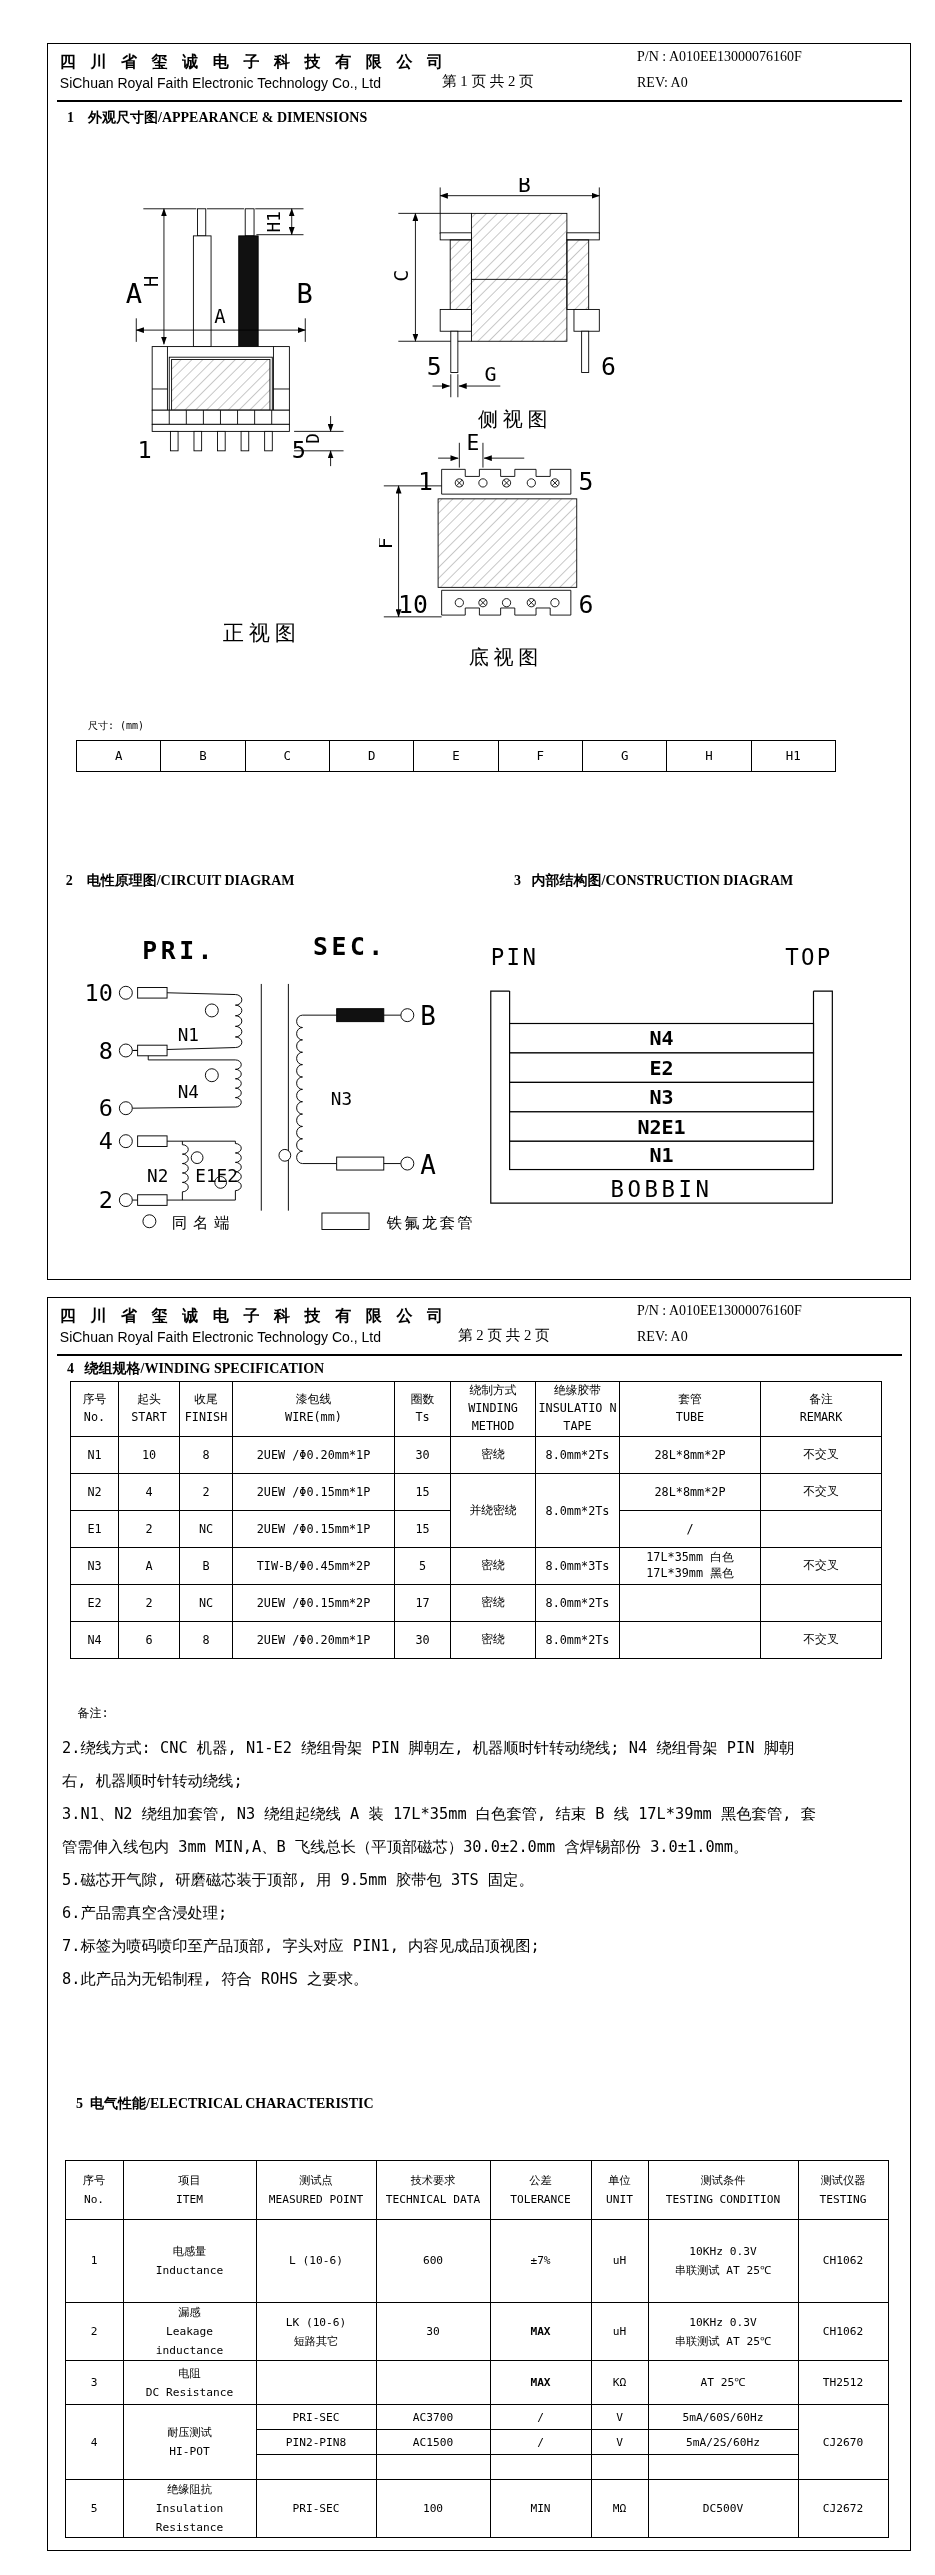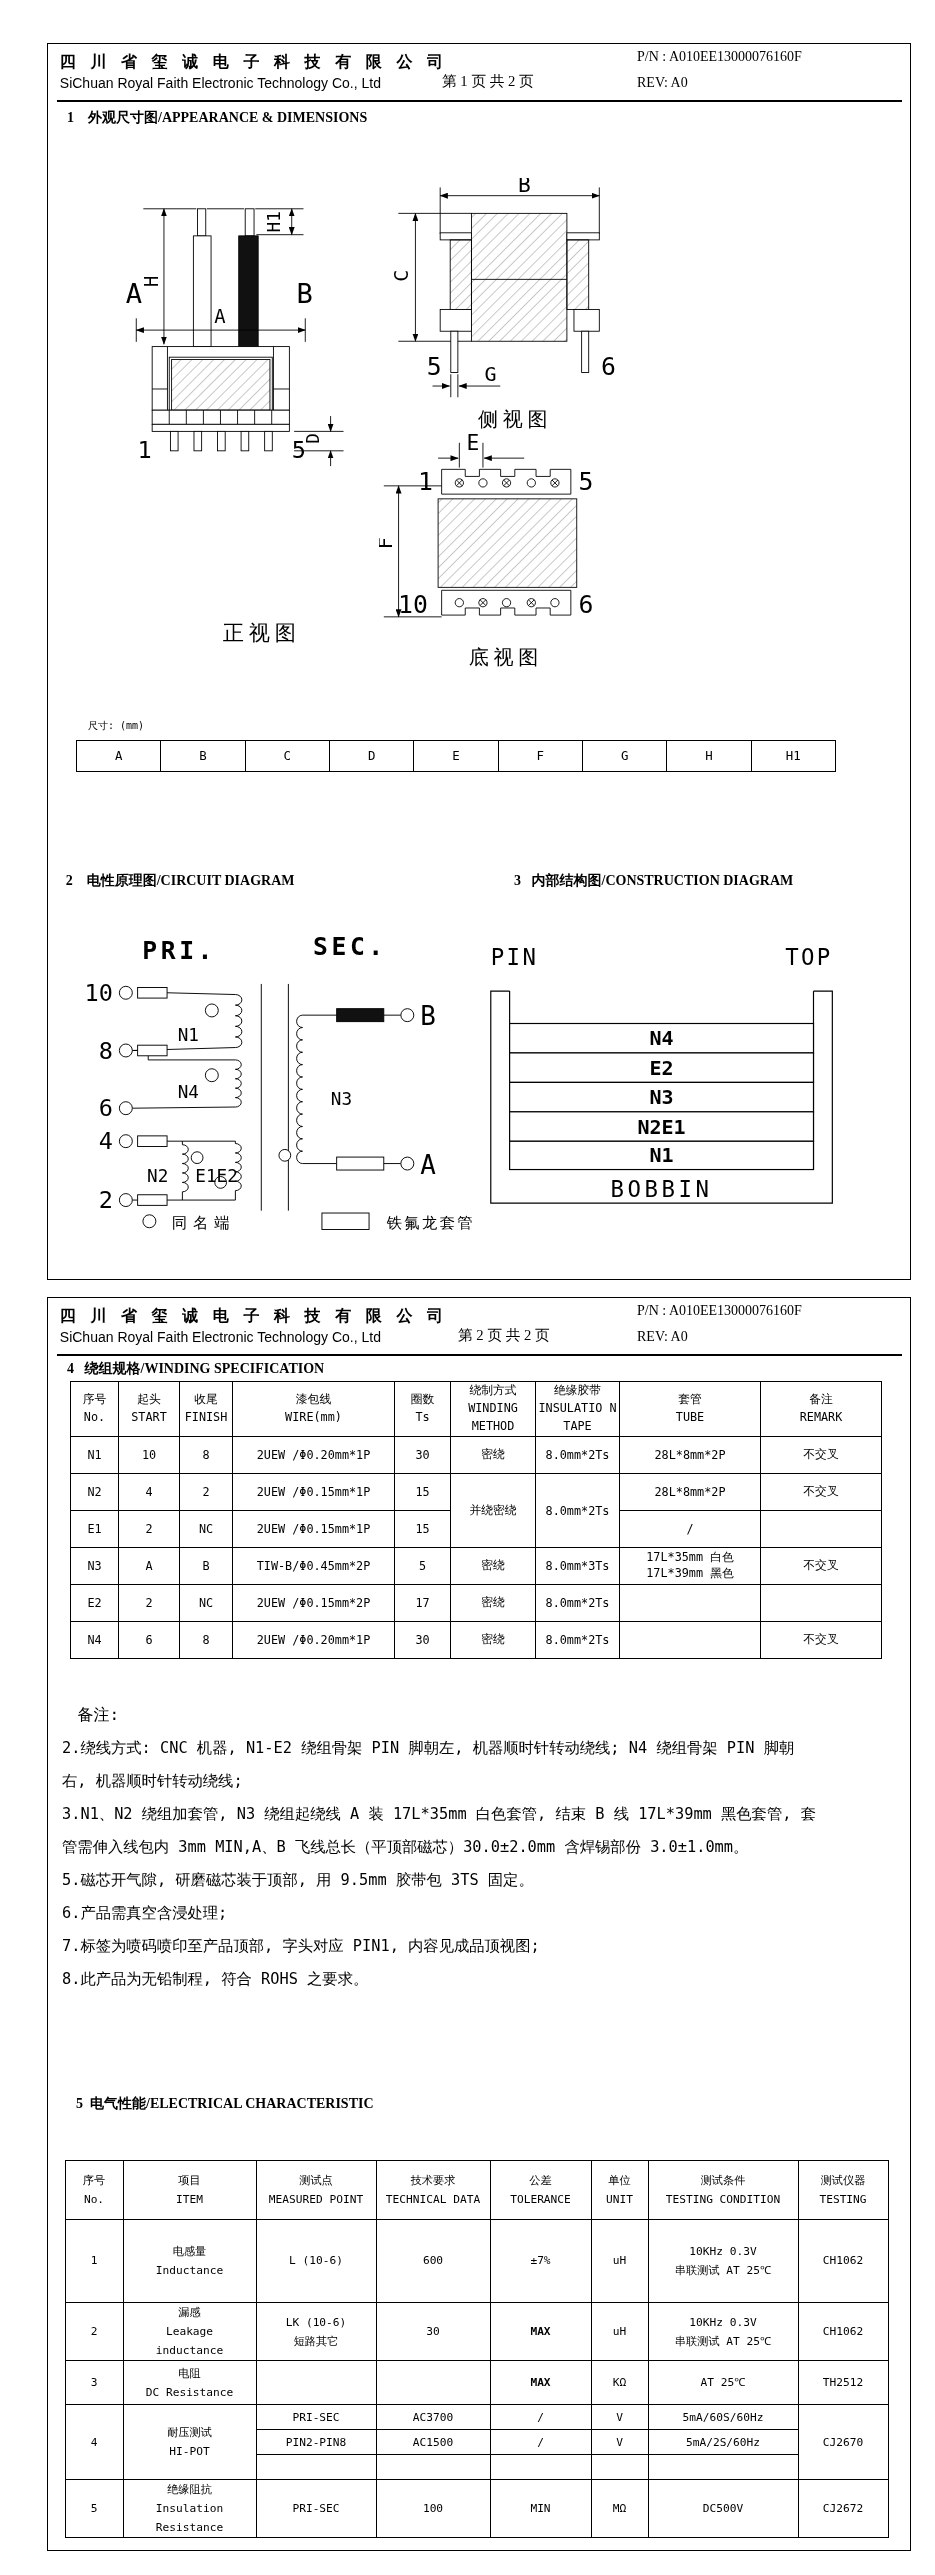--- a/index.html
+++ b/index.html
@@ -16,21 +16,21 @@
   .rule{position:absolute;left:9.4px;right:8.3px;height:2.4px;background:#000;}
   .sec-title{font-family:"Liberation Serif",serif;font-weight:bold;font-size:14px;white-space:pre;text-align:right;}
   table{border-collapse:collapse;table-layout:fixed;}
   td{border:1.2px solid #000;text-align:center;vertical-align:middle;padding:0;overflow:hidden;
      font-family:"DejaVu Sans Mono",monospace;}
   .dim-table td{font-size:12.4px;height:29.5px;}
   .wind-table td{font-size:11.8px;}
   .wind-table .hdr td{font-size:11.8px;line-height:1.5;}
   .elec-table td{font-size:11.2px;line-height:1.7;}
   .cellline{display:block;}
-  .note-title{font-size:16px;font-family:"DejaVu Sans Mono",monospace;}
+  .note-title{font-size:12px;font-family:"DejaVu Sans Mono",monospace;}
   .note-line{font-size:15.3px;font-family:"DejaVu Sans Mono",monospace;line-height:33px;white-space:pre;}
   svg text{font-family:"DejaVu Sans Mono",monospace;fill:#000;}
   .cadfont{font-family:"DejaVu Sans Mono",monospace;}
 </style>
 </head>
 <body>
 
 <div class="page" id="page1">
 
   <div class="abs company-cn" style="left:11.8px;top:8.3px;">四 川 省 玺 诚 电 子 科 技 有 限 公 司</div>

